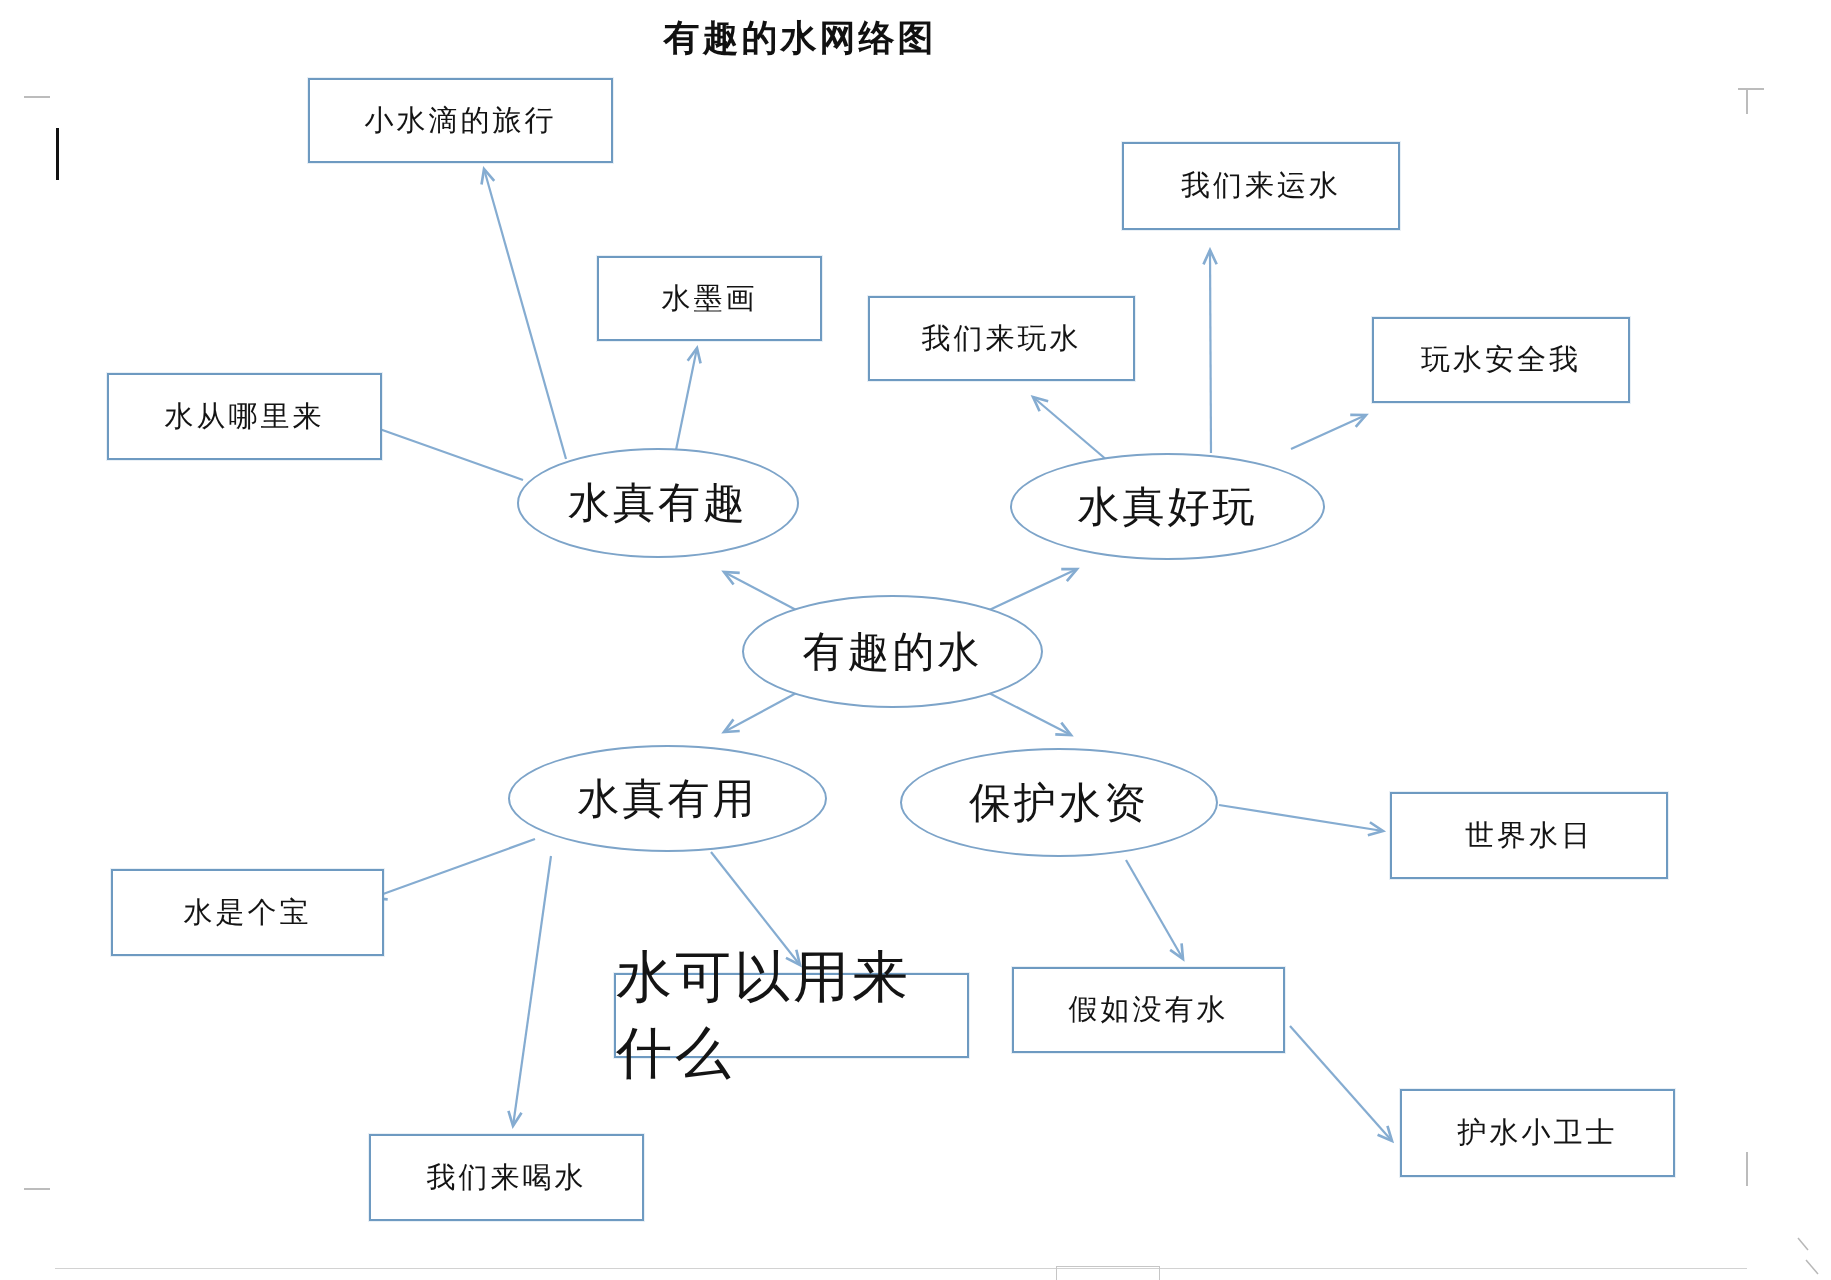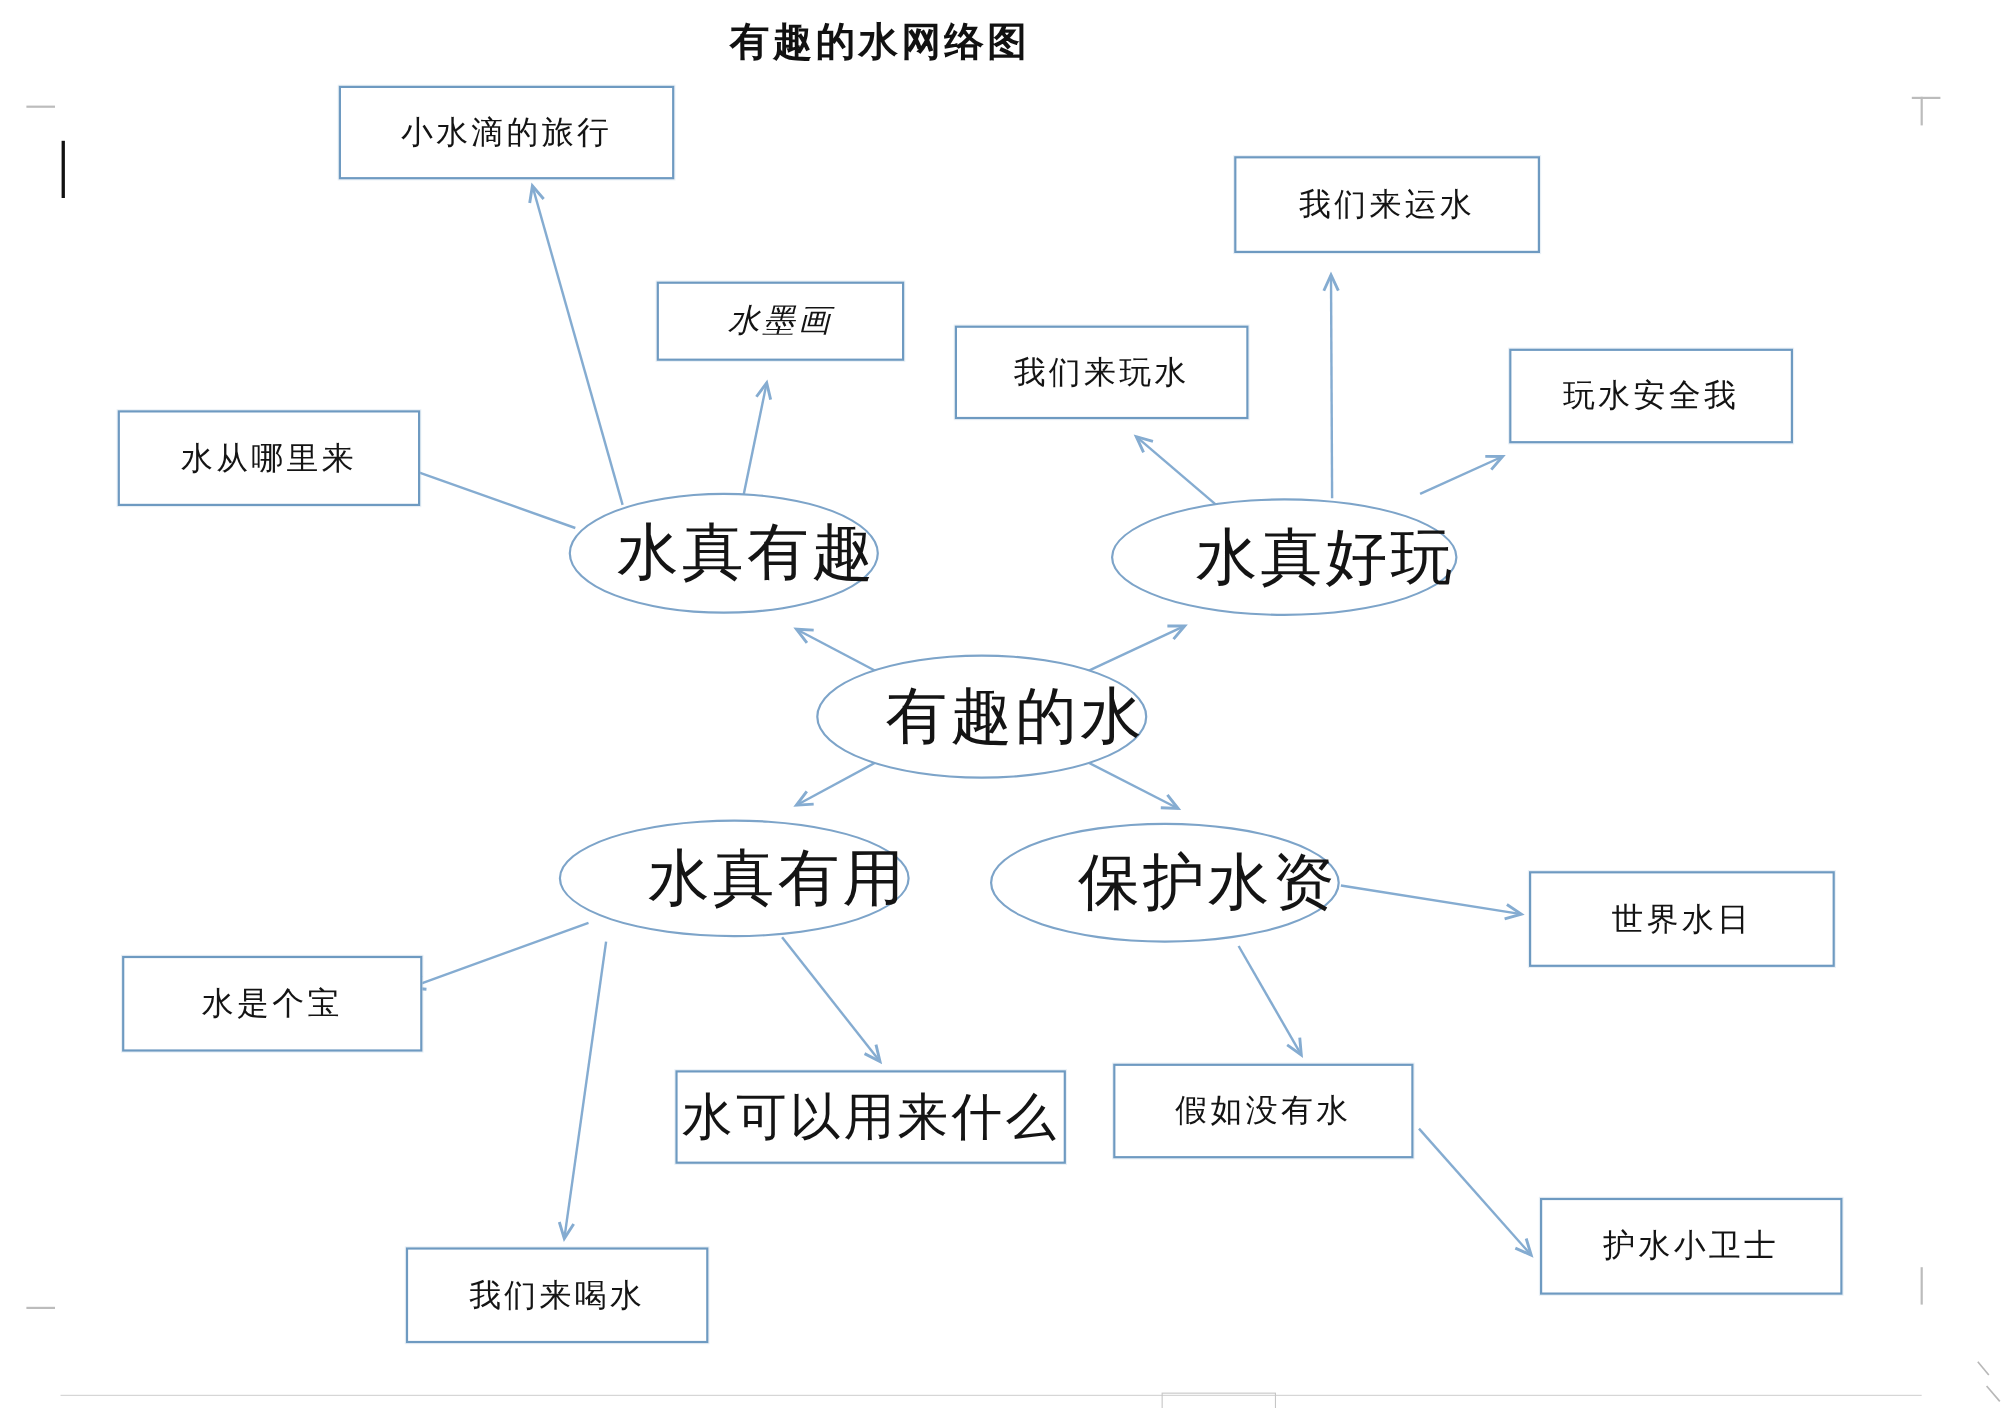--- a/index.html
+++ b/index.html
@@ -22,22 +22,21 @@
     font-size:29px;letter-spacing:3px;color:#141414;
     box-sizing:border-box;background:#ffffff;
   }
   .rect{
     border:2px solid #6e9ac1;
     box-shadow:0 0 0 1px rgba(110,154,193,0.15);
   }
   .ellipse{
     border:2px solid #7da4c9;
     border-radius:50%;
-    font-size:56px;
-    justify-content:flex-end;
+    font-size:42px;
   }
   #connectors{position:absolute;left:0;top:0;}
   .mark{position:absolute;background:#bcbcbc;}
   #cursor{position:absolute;left:56px;top:128px;width:3px;height:52px;background:#111;}
   .faint{position:absolute;border:1px solid #c6c6c6;background:transparent;}
 </style>
 </head>
 <body>
 
 <div id="page">
@@ -105,21 +104,21 @@
   </div>
 
   <div class="node ellipse" style="left:900px;top:748px;width:318px;height:109px;">
     <span>保护水资</span>
   </div>
 
   <div class="node rect" style="left:308px;top:78px;width:305px;height:85px;">
     <span>小水滴的旅行</span>
   </div>
 
-  <div class="node rect" style="left:597px;top:256px;width:225px;height:72px;font-style:italic;">
+  <div class="node rect" style="left:597px;top:256px;width:225px;height:85px;">
     <span>水墨画</span>
   </div>
 
   <div class="node rect" style="left:107px;top:373px;width:275px;height:87px;text-align:right;">
     <span>水从哪里来</span>
   </div>
 
   <div class="node rect" style="left:868px;top:296px;width:267px;height:85px;">
     <span>我们来玩水</span>
   </div>
@@ -129,21 +128,21 @@
   </div>
 
   <div class="node rect" style="left:1372px;top:317px;width:258px;height:86px;">
     <span>玩水安全我</span>
   </div>
 
   <div class="node rect" style="left:83px;top:869px;width:273px;height:87px;margin-left:28px;">
     <span>水是个宝</span>
   </div>
 
-  <div class="node rect" style="left:614px;top:973px;width:355px;height:85px;font-size:46px;">
+  <div class="node rect" style="left:614px;top:973px;width:355px;height:85px;font-size:56px;">
     <span>水可以用来什么</span>
   </div>
 
   <div class="node rect" style="left:369px;top:1134px;width:275px;height:87px;">
     <span>我们来喝水</span>
   </div>
 
   <div class="node rect" style="left:1390px;top:792px;width:278px;height:87px;">
     <span>世界水日</span>
   </div>

